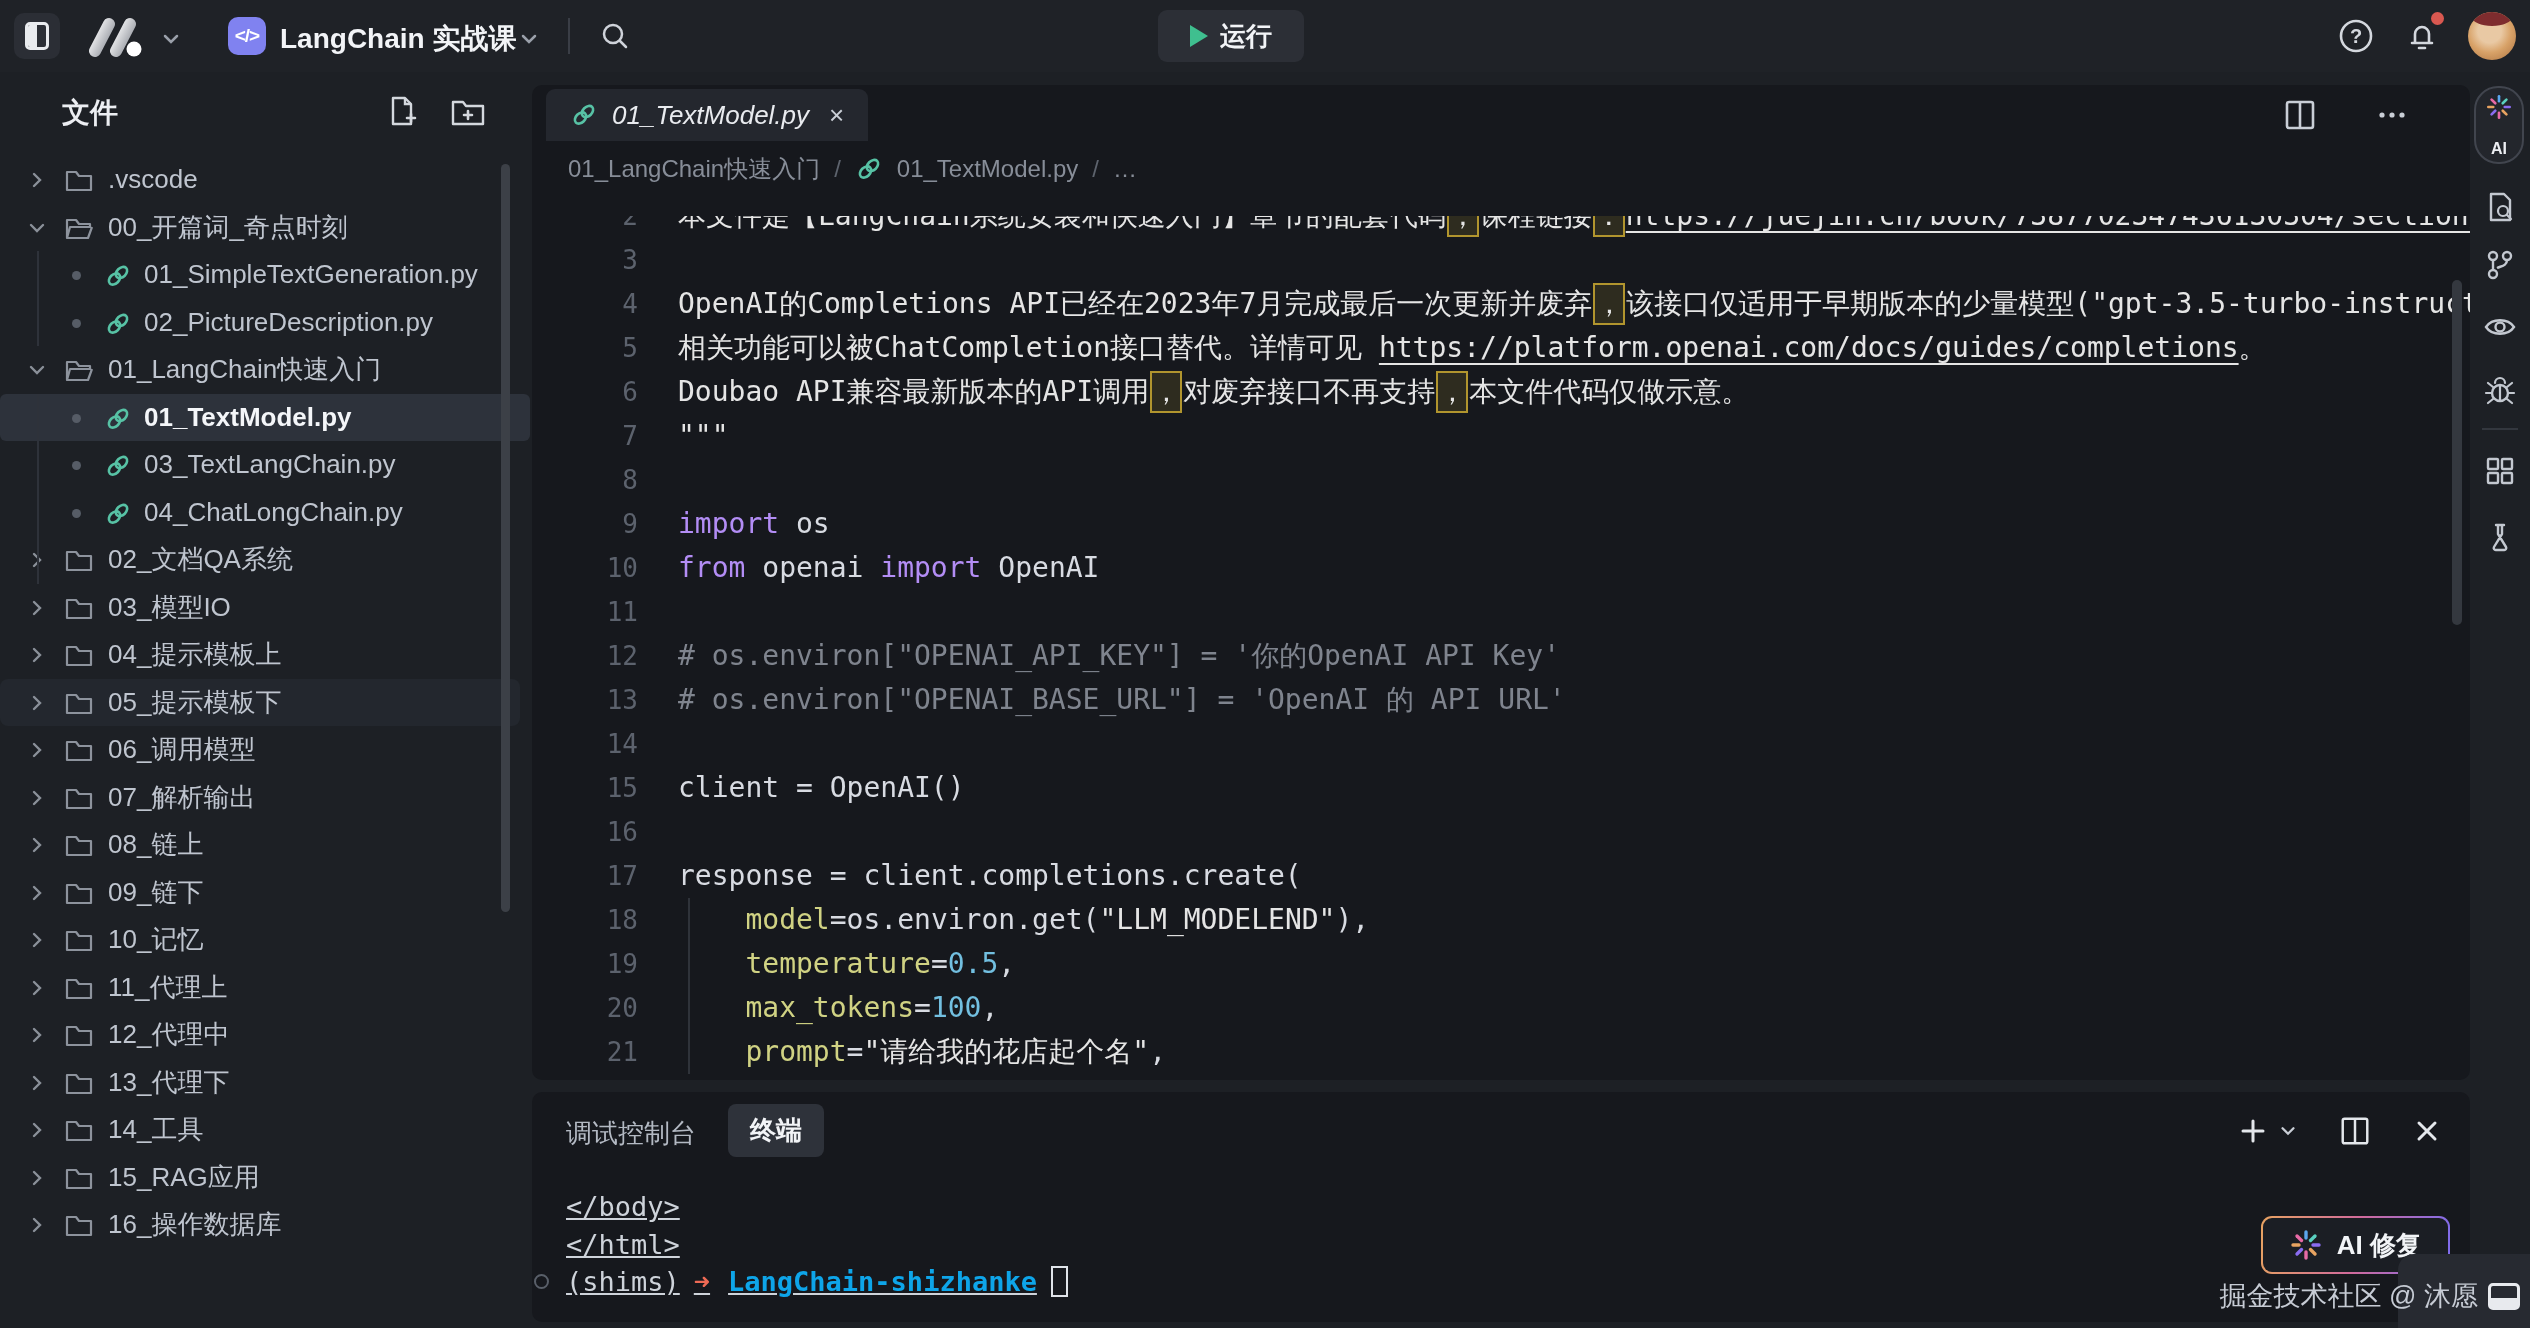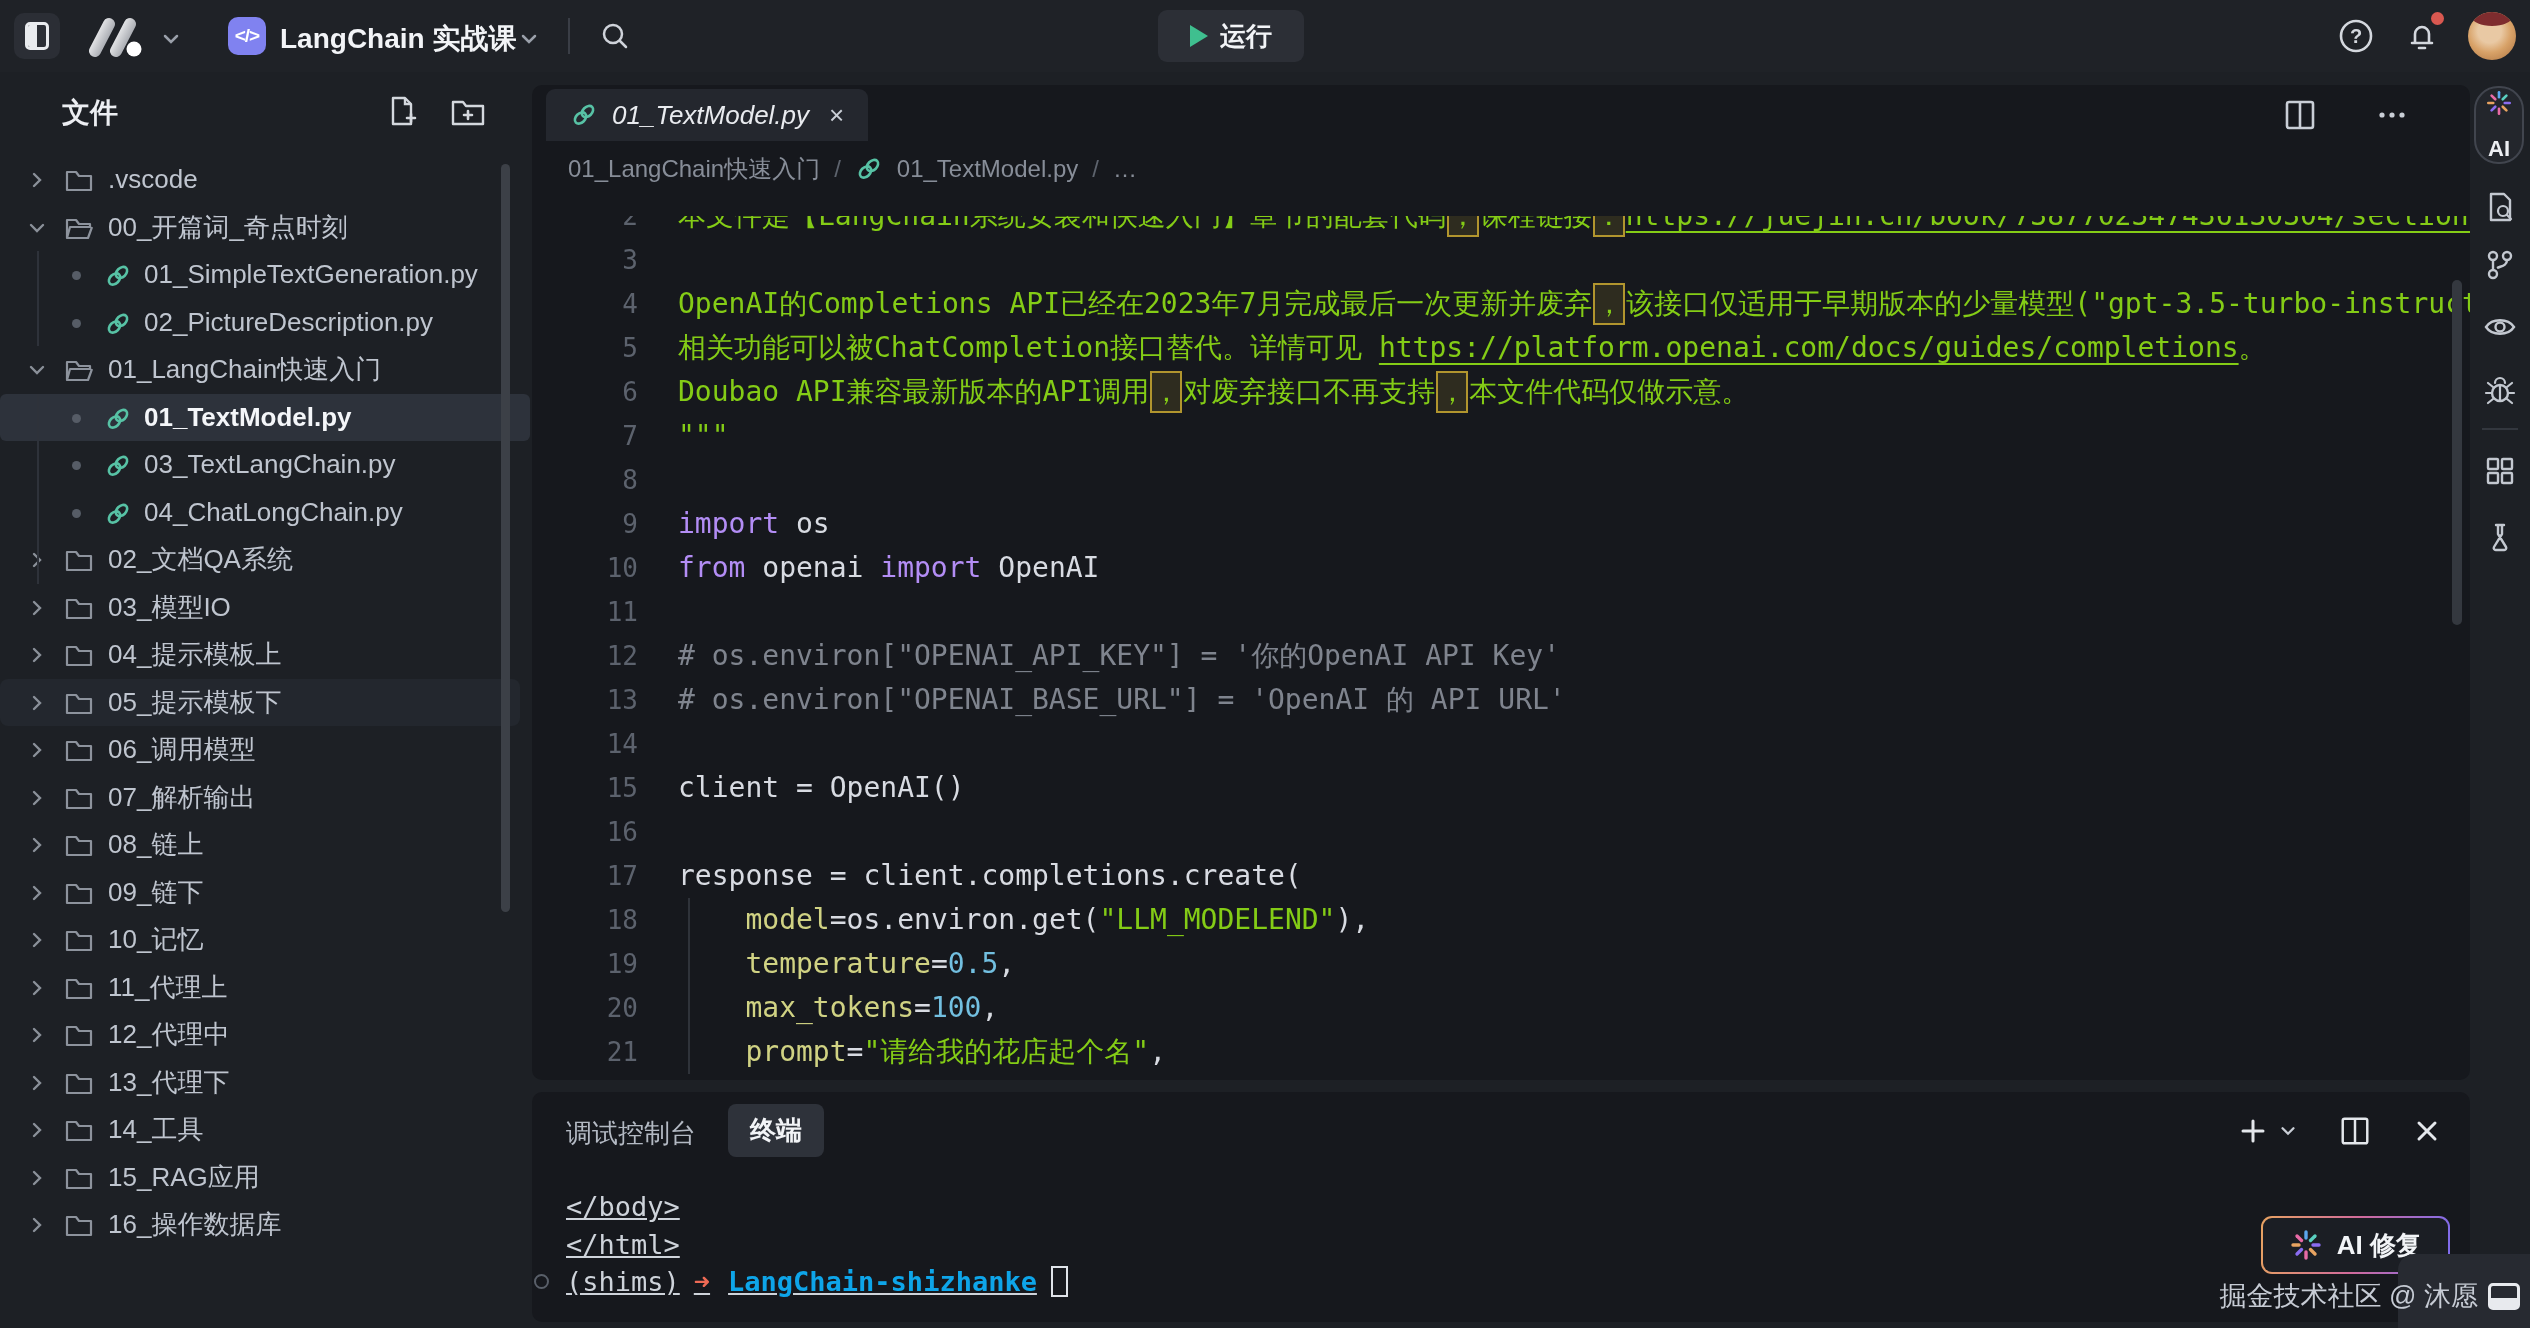--- a/index.html
+++ b/index.html
@@ -53,21 +53,21 @@
          display:flex; align-items:center; padding:0 24px; gap:14px; }
   .tab-name { font-size:26px; font-style:italic; color:#e9ebef; font-weight:500; }
   .tab-close { font-size:26px; color:#c9ced6; margin-left:6px; }
   .tabbar-icons { position:absolute; right:60px; top:12px; display:flex; gap:56px; color:#c9ced6; }
   .crumbs { position:absolute; left:36px; top:68px; display:flex; align-items:center; gap:14px; font-size:24px; color:#878d98; }
   .code { position:absolute; left:0; top:131px; right:0; bottom:0; overflow:hidden; font-family:"DejaVu Sans Mono", monospace; font-size:28px; }
   .code-inner { margin-top:-22px; position:relative; }
   .cl { height:44px; line-height:44px; white-space:pre; position:relative; }
   .cl .ln { position:absolute; left:0; width:106px; text-align:right; color:#5c626d; font-size:26px; }
   .cl .ct { position:absolute; left:146px; right:0; overflow:hidden; }
-  .tok-s { color:#84cc16; } .tok-u { text-decoration:underline; text-underline-offset:6px; }
+  .tok-s { color:#e5e5e5; } .tok-u { text-decoration:underline; text-underline-offset:6px; }
   .tok-k { color:#b38df5; } .tok-c { color:#7f848e; } .tok-p { color:#d0d283; }
   .tok-n { color:#72bfe0;text-align:right; } .tok-d { color:#d8dbe2; }
   .tok-b { display:inline-block; border:2px solid #b1952e; background:rgba(177,149,46,.16); line-height:38px; margin:0 1px; }
   .indent-guide { position:absolute; left:156px; top:682px; width:1.5px; height:176px; background:#2f333a; }
   .vscroll { position:absolute; right:8px; top:195px; width:10px; height:345px; border-radius:5px; background:#34383f; }
 
   
   .panel { position:absolute; left:532px; top:1092px; width:1938px; height:230px; background:#16181d; border-radius:10px; }
   .p-tab-quiet { position:absolute; left:34px; top:24px; font-size:26px; color:#b3b9c3; }
   .p-tab-active { position:absolute; left:196px; top:12px; background:#2e323a; border-radius:8px; padding:9px 22px;
@@ -82,21 +82,21 @@
   .pr-cursor { display:inline-block; width:17px; height:31px; border:2.5px solid #dfe3e9; margin-left:14px; }
   .ai-fix { position:absolute; right:20px; top:124px; height:58px; padding:0 26px; display:flex; align-items:center; gap:14px;
             border:2px solid transparent; border-radius:11px; font-size:26px; font-weight:bold; color:#f2f4f7;
             background:linear-gradient(#1b1e24,#1b1e24) padding-box,
                        linear-gradient(100deg,#e8a361,#d16a9b,#7b6cf0) border-box; }
 
   
   .rail { position:absolute; right:0; top:72px; width:60px; bottom:0; }
   .rail-ai { position:absolute; left:4px; top:14px; width:50px; height:78px; border:2px solid #41454e; border-radius:24px;
              background:#23262c; display:flex; flex-direction:column; align-items:center; justify-content:center; gap:4px; }
-  .rail-ai span { font-size:22px; font-weight:bold; color:#eceef2;margin-top:15px; }
+  .rail-ai span { font-size:16px; font-weight:bold; color:#eceef2;margin-top:15px; }
   .rail-ico { position:absolute; left:50%; transform:translateX(-50%); color:#c3c8d0; }
   .rail-div { position:absolute; left:12px; width:36px; height:2px; background:#33373e; }
   .corner-chip { position:absolute; right:0; bottom:0; width:132px; height:74px; background:#272a31; border-radius:16px 0 0 0; }
   .watermark { position:absolute; right:10px; bottom:14px; display:flex; align-items:center; gap:10px;
                font-size:27px; color:#c6cbd4; z-index:5; }
   .wm-ico { display:inline-block; width:32px; height:27px; border:3px solid #e8eaee; border-radius:5px; position:relative; background:transparent; }
   .wm-ico::after { content:""; position:absolute; left:0; right:0; bottom:0; height:9px; background:#e8eaee; }
 
   svg { display:block; }
 </style>

